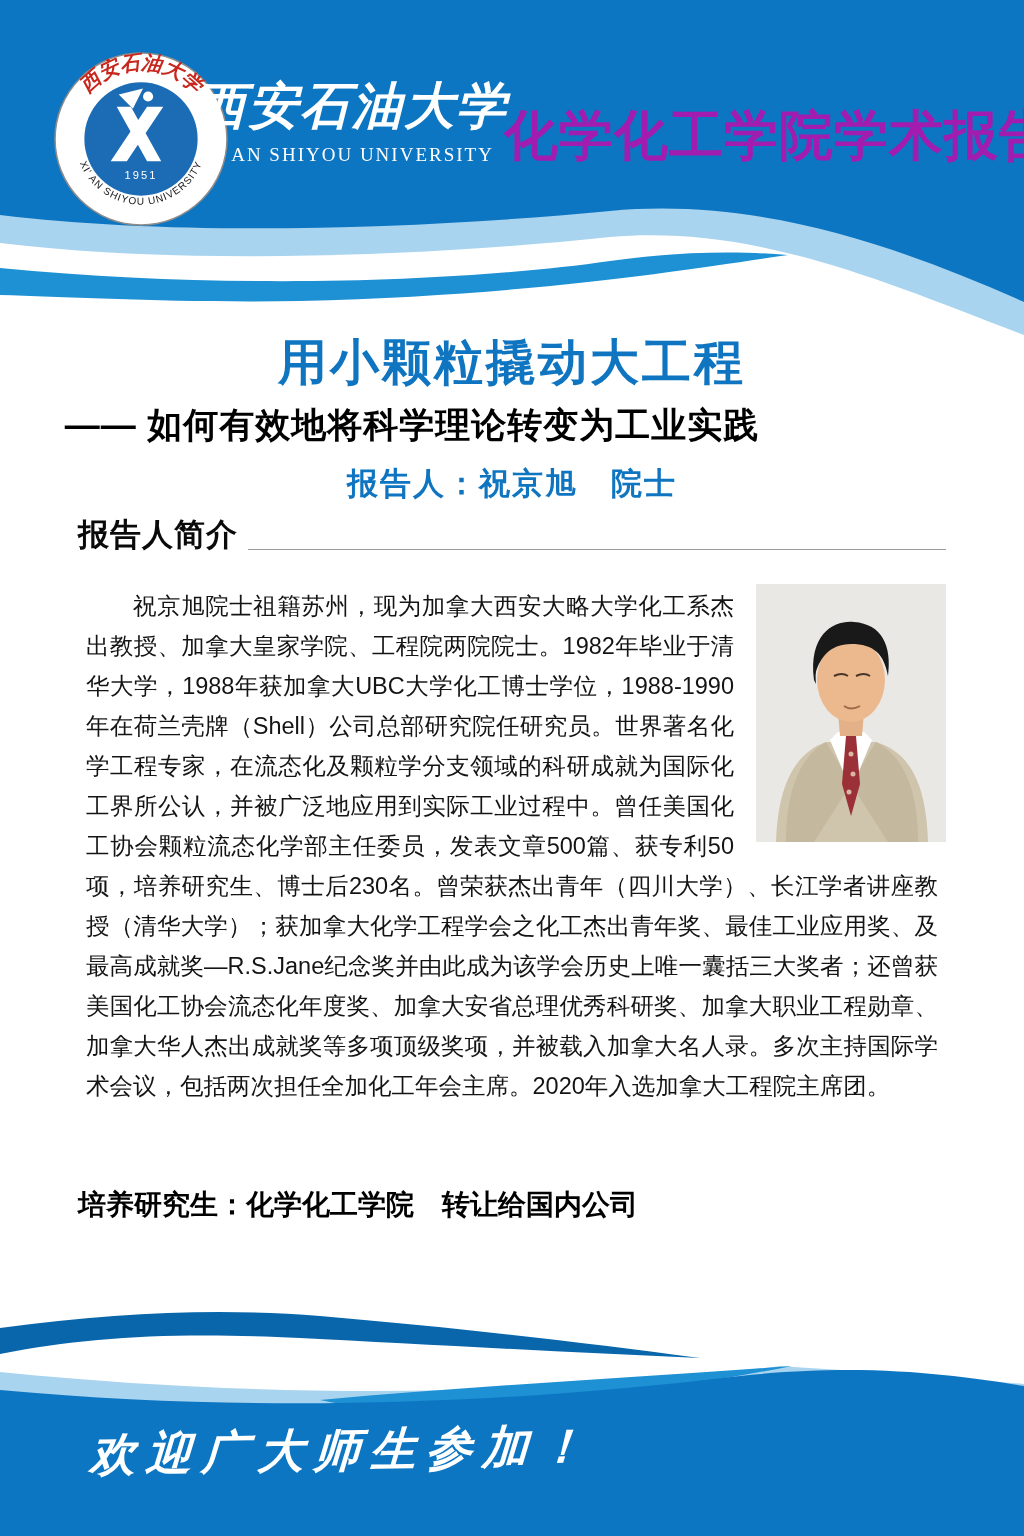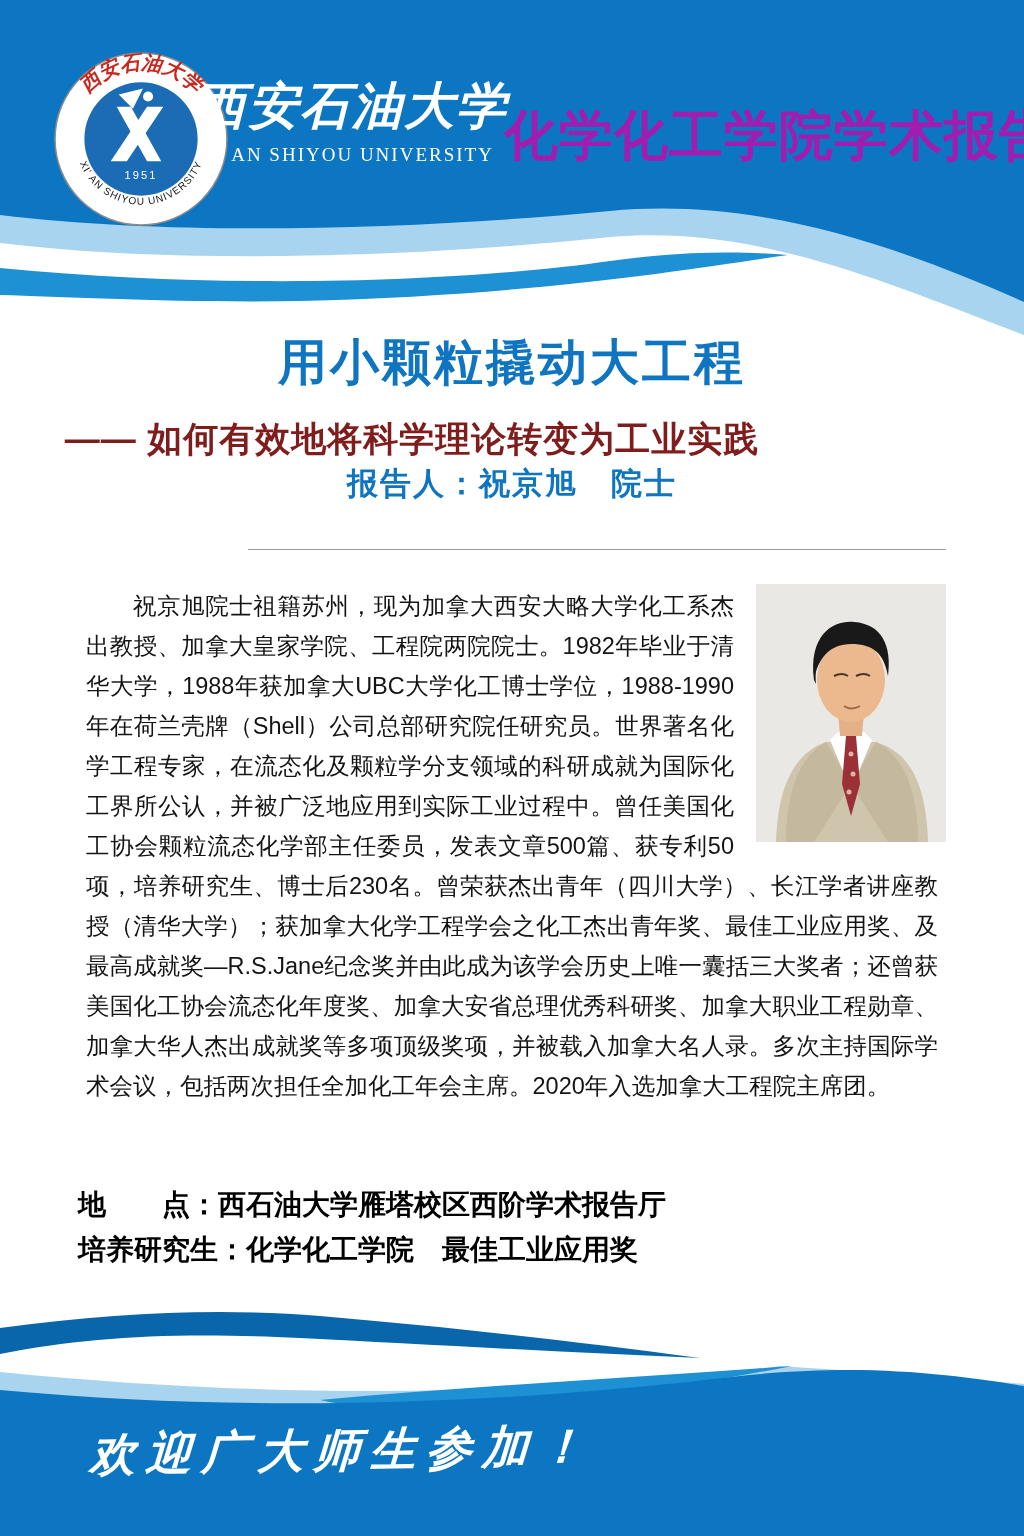--- a/index.html
+++ b/index.html
@@ -11,22 +11,22 @@
   .logo-wrap{position:absolute;left:52px;top:50px;width:178px;height:178px;}
   .uni-block{position:absolute;left:196px;top:76px;width:280px;text-align:center;color:#fff;}
   .uni-zh{font-family:"DejaVu Serif",serif;font-style:italic;font-weight:bold;
           font-size:50px;line-height:60px;letter-spacing:2px;white-space:nowrap;}
   .uni-en{font-family:"Liberation Serif",serif;font-size:19px;letter-spacing:2px;margin-top:8px;white-space:nowrap;}
   .report-title{position:absolute;left:504px;top:100px;width:520px;color:#a21caf;font-weight:bold;
           font-size:54px;letter-spacing:1px;white-space:nowrap;}
   
   .main-title{position:absolute;left:0;top:330px;width:1024px;text-align:center;
           color:#0f75c0;font-weight:bold;font-size:49px;letter-spacing:3px;}
-  .sub-title{position:absolute;left:0;top:416px;width:824px;text-align:center;
-          color:#7f1d1d;font-weight:bold;font-size:35px;letter-spacing:1px;}
+  .sub-title{position:absolute;left:0;top:402px;width:824px;text-align:center;
+          color:#000000;font-weight:bold;font-size:35px;letter-spacing:1px;}
   .speaker-line{position:absolute;left:0;top:463px;width:1024px;text-align:center;
           color:#0f75c0;font-weight:bold;font-size:31px;letter-spacing:2px;}
   .bio-heading{position:absolute;left:78px;top:514px;color:#0a0a0a;font-weight:bold;font-size:31px;letter-spacing:1px;}
   .bio-rule{position:absolute;left:248px;top:549px;width:698px;height:1px;background:#9a9a9a;}
   
   .bio{position:absolute;left:78px;top:578px;width:868px;color:#141414;
        font-size:23.5px;line-height:40px;text-align:justify;}
   .bio p{margin:8px;text-indent:2em;}
   .photo{float:right;width:190px;height:258px;margin:6px 0 8px 22px;display:block;}
   
@@ -79,20 +79,21 @@
     <div class="uni-zh">西安石油大学</div>
     <div class="uni-en">XI' AN SHIYOU UNIVERSITY</div>
   </div>
 
   <div class="report-title">化学化工学院学术报告</div>
 
   <div class="main-title">用小颗粒撬动大工程</div>
   <div class="sub-title">—— 如何有效地将科学理论转变为工业实践</div>
   <div class="speaker-line">报告人：祝京旭　院士</div>
 
+  <div class="bio-heading">报告人简介</div>
   <div class="bio-rule"></div>
 
   <div class="bio">
     <svg class="photo" viewBox="0 0 190 258">
       <rect x="0" y="0" width="190" height="258" fill="#e9e8e5"></rect>
       <g>
 
         <path d="M20,258 C 22,196 42,168 70,158 L120,158 C 152,168 170,196 172,258 Z" fill="#cfc4ac"></path>
         <path d="M70,158 L95,200 L58,258 L30,258 C 30,205 45,172 70,158 Z" fill="#c4b89e"></path>
         <path d="M120,158 L95,200 L132,258 L162,258 C 162,205 147,172 120,158 Z" fill="#c4b89e"></path>
@@ -113,22 +114,21 @@
 
         <path d="M78,92 q8,-4 14,0" stroke="#4a3626" stroke-width="2" fill="none"></path>
         <path d="M100,92 q8,-4 14,0" stroke="#4a3626" stroke-width="2" fill="none"></path>
         <path d="M88,122 q7,5 16,0" stroke="#a06a4a" stroke-width="2" fill="none"></path>
       </g>
     </svg>
     <p>祝京旭院士祖籍苏州，现为加拿大西安大略大学化工系杰出教授、加拿大皇家学院、工程院两院院士。1982年毕业于清华大学，1988年获加拿大UBC大学化工博士学位，1988-1990年在荷兰壳牌（Shell）公司总部研究院任研究员。世界著名化学工程专家，在流态化及颗粒学分支领域的科研成就为国际化工界所公认，并被广泛地应用到实际工业过程中。曾任美国化工协会颗粒流态化学部主任委员，发表文章500篇、获专利50项，培养研究生、博士后230名。曾荣获杰出青年（四川大学）、长江学者讲座教授（清华大学）；获加拿大化学工程学会之化工杰出青年奖、最佳工业应用奖、及最高成就奖—R.S.Jane纪念奖并由此成为该学会历史上唯一囊括三大奖者；还曾获美国化工协会流态化年度奖、加拿大安省总理优秀科研奖、加拿大职业工程勋章、加拿大华人杰出成就奖等多项顶级奖项，并被载入加拿大名人录。多次主持国际学术会议，包括两次担任全加化工年会主席。2020年入选加拿大工程院主席团。</p>
   </div>
 
   <div class="details">
-    <div class="row"><span>地　　点：</span><span>西石油大学雁塔校区西阶学术报告厅</span></div>
-    <div class="row"><span>培养研究生：</span><span>化学化工学院　最佳工业应用奖</span></div>
+    <div class="row"><span>培养研究生：</span><span>化学化工学院　转让给国内公司</span></div>
   </div>
 
   <svg class="footer-wave" viewBox="0 0 1024 240">
     <path d="M0,76 C 300,106 560,98 780,70 C 900,78 980,84 1024,88 L1024,240 H0 Z" fill="#a9d4ef"></path>
     <path d="M320,104 C 470,90 630,82 792,70 C 640,100 510,108 375,112 C 352,110 333,107 320,104 Z" fill="#1e90d4"></path>
     <path d="M0,94 C 280,120 540,104 740,80 C 870,66 960,80 1024,90 L1024,240 H0 Z" fill="#0d76c2"></path>
     <path d="M0,32 C 120,16 220,12 320,20 C 460,32 580,46 700,62 C 560,56 420,48 300,42 C 180,36 90,40 0,58 Z" fill="#0a66ab"></path>
   </svg>
 
   <div class="welcome">欢迎广大师生参加！</div>

